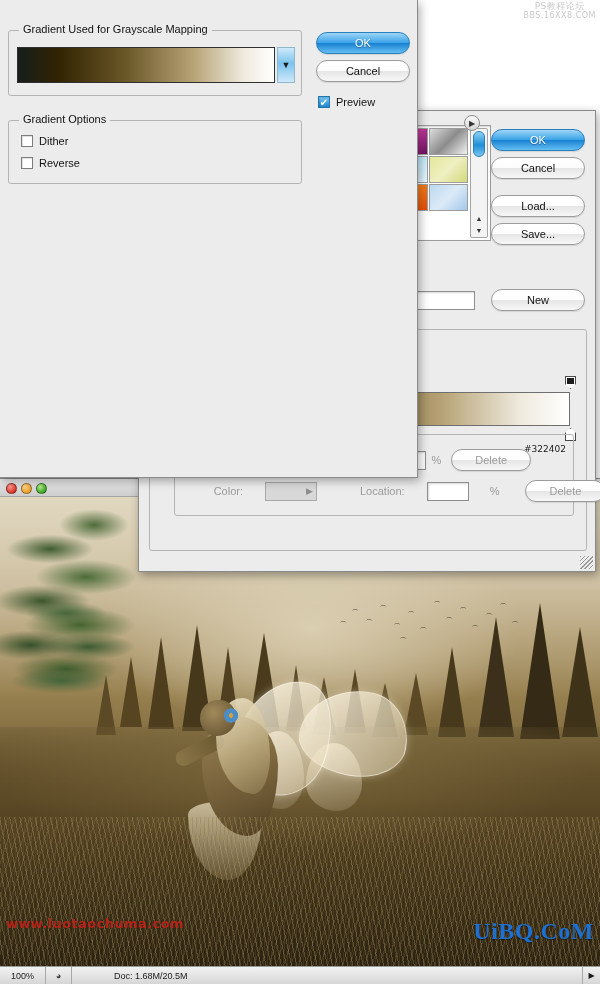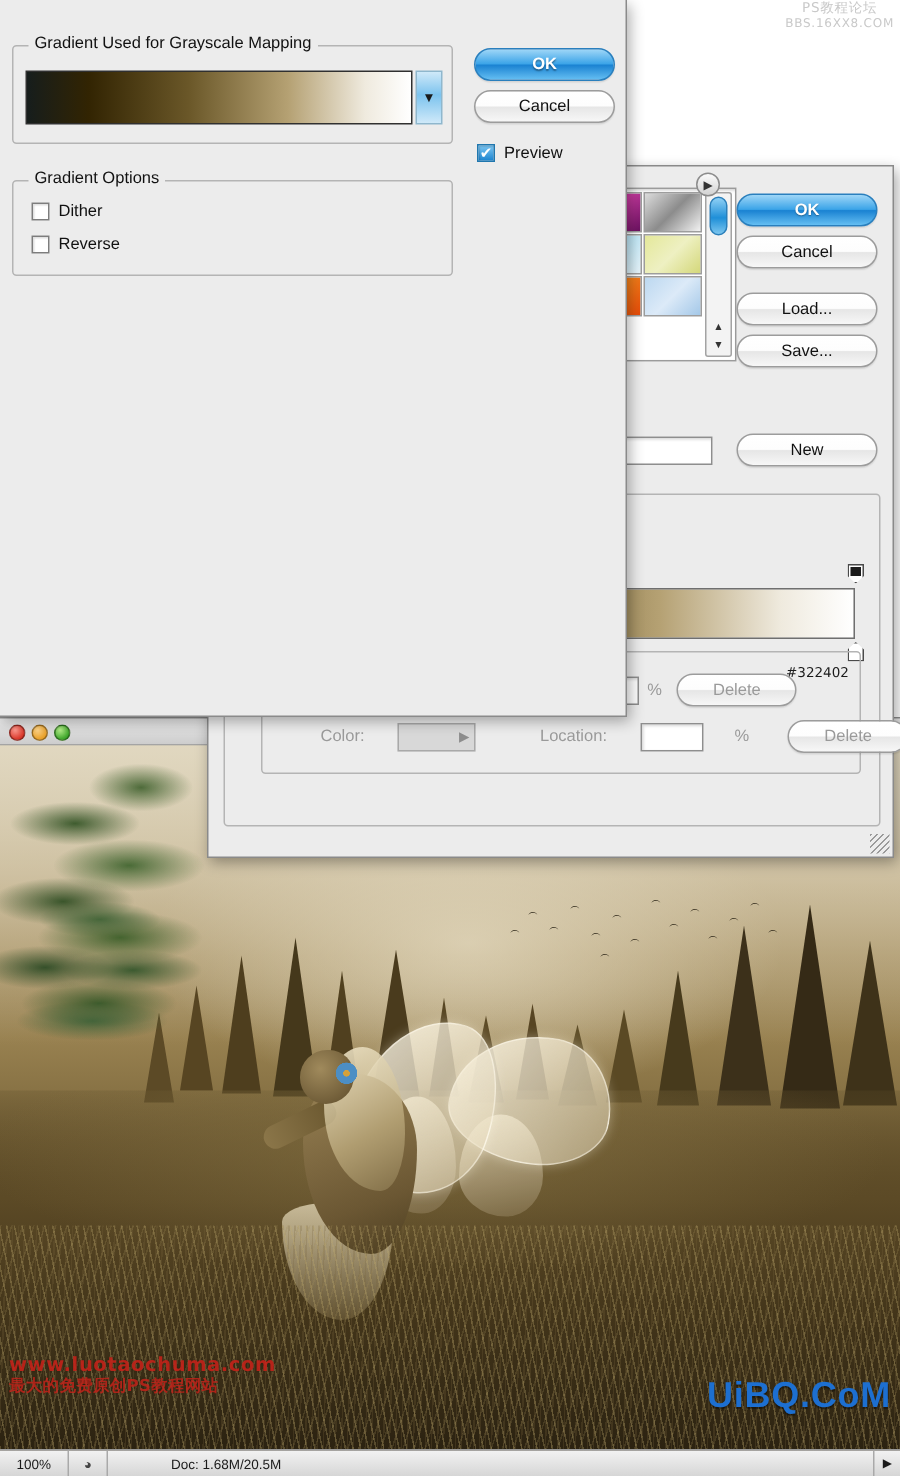--- a/index.html
+++ b/index.html
@@ -145,21 +145,21 @@
   .wm-red {
     position:absolute; left:6px; bottom:36px; z-index:4; user-select:none;
     color: #c02219; text-shadow: 0 0 2px rgba(0,0,0,.35);
     font-family: "DejaVu Sans", sans-serif; font-weight: bold;
   }
   .wm-red .r1 { font-size: 13px; letter-spacing: .4px; opacity:.92;text-align:right; }
   .wm-red .r2 { font-size: 11px; letter-spacing: .2px; opacity:.85; margin-top:-2px; }
   .wm-blue {
     position:absolute; right: 6px; bottom: 22px; z-index:4; user-select:none;
     color:#1d6fd0; font-size: 24px; font-weight: bold; letter-spacing:.5px;
-    font-family: Liberation Sans, sans-serif;
+    font-family: Liberation Serif, serif;
     text-shadow: 0 1px 1px rgba(0,0,0,.45);
   }
 
   
   .statusbar {
     position:absolute; left:0; bottom:0; width:600px; height:18px; z-index:5;
     background: linear-gradient(to bottom, #f2f2f2, #d6d6d6);
     border-top:1px solid #9a9a9a; display:flex; align-items:center;
     font-size:9px; color:#1a1a1a;
   }
@@ -207,21 +207,21 @@
   .ge-sb-up { bottom:13px; } .ge-sb-dn { bottom:1px; }
 
   .btn {
     background: linear-gradient(to bottom, #ffffff, #fdfdfd 48%, #e6e6e6 52%, #f7f7f7);
     border:1px solid #9c9c9c; border-radius:11px;
     font-size:11px; color:#111; text-align:center;
     height:22px; line-height:20px; box-shadow: 0 1px 1px rgba(0,0,0,.10);
   }
   .btn-primary {
     background: linear-gradient(to bottom, #9ed6f7, #3ba4e8 48%, #1a82d2 52%, #64bef2);
-    border:1px solid #2a7fbd; color:#fff; font-weight:bold;
+    border:1px solid #2a7fbd; color:#fff; font-weight:normal;
     text-shadow: 0 1px 1px rgba(0,0,0,.35);
   }
   .ge-btns { position:absolute; right:10px; top:18px; width:94px; }
   .ge-btns .btn { width:94px; margin-bottom:6px; }
   .ge-btns .gap { height:10px; }
 
   .ge-name-row { position:absolute; left:10px; top:178px; width:438px; height:22px;
                  display:flex; align-items:center; }
   .lbl { font-size:11px; color:#111; }
   .field {
@@ -411,21 +411,20 @@
         <div class="arm"></div>
         <div class="hair"></div>
         <div class="head"></div>
         <div class="flower"></div>
       </div>
 
       <div class="grass-tex"></div>
 
       <div class="wm-red">
         <div class="r1">www.luotaochuma.com</div>
-        <div class="r2">最大的免费原创PS教程网站</div>
       </div>
 
       <div class="wm-blue">UiBQ.CoM</div>
     </div>
 
     <div class="statusbar">
       <div class="sb-zoom">100%</div>
       <div class="sb-icon">◕</div>
       <div class="sb-doc">Doc: 1.68M/20.5M</div>
       <div class="sb-arrow">▶</div>

